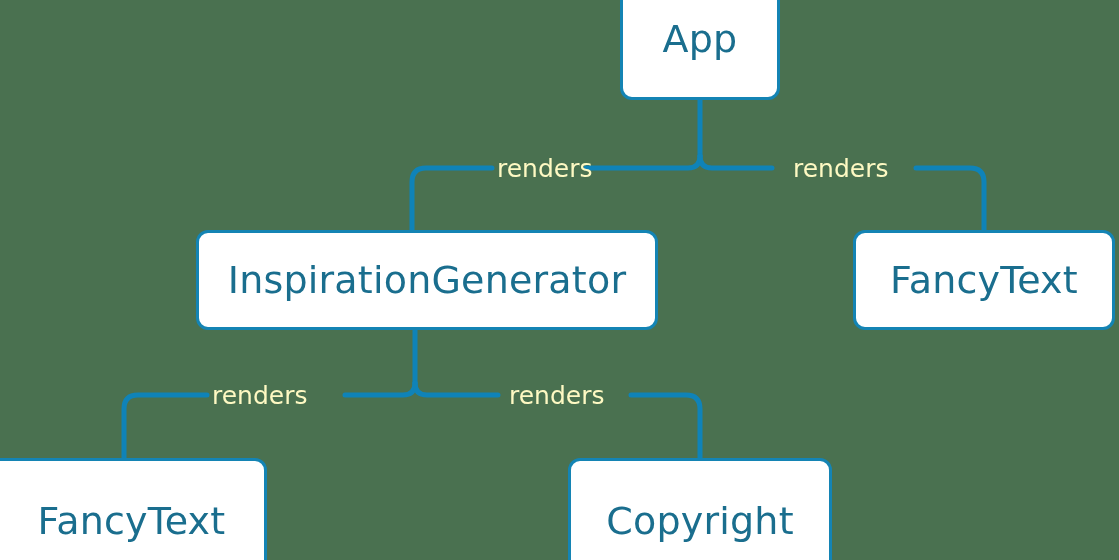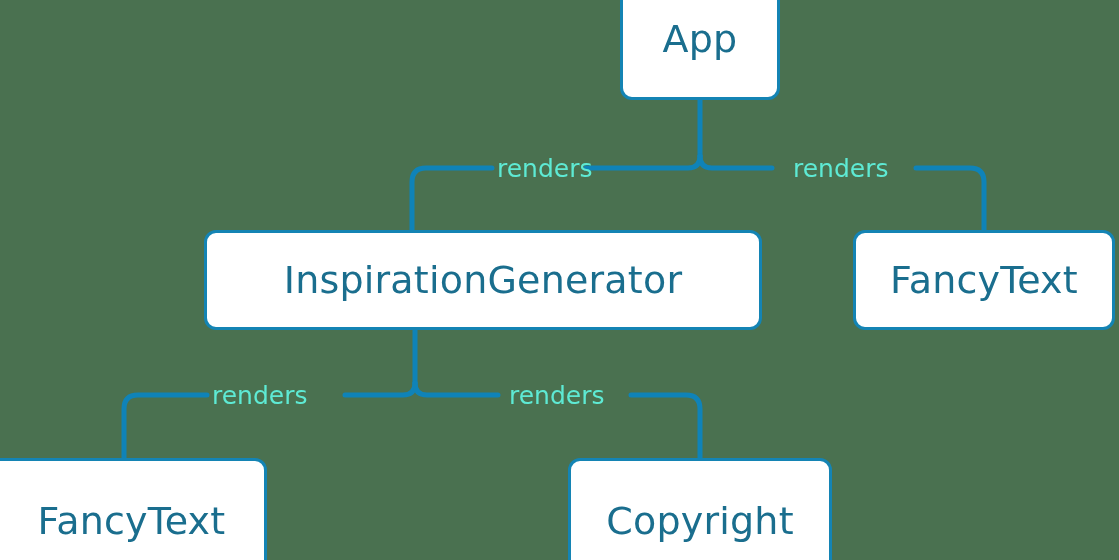--- a/index.html
+++ b/index.html
@@ -39,30 +39,30 @@
   }
   .node-label {
     color: #1a6e8e;
     font-size: 38px;
     line-height: 1;
     letter-spacing: 0.2px;
     white-space: nowrap;
   }
   
   #node-app        { left: 620px; top: -22px;  width: 160px; height: 122px; }
-  #node-inspgen    { left: 196px; top: 230px;  width: 558px; height: 100px; margin-left: 8px; }
+  #node-inspgen    { left: 196px; top: 230px;  width: 462px; height: 100px; }
   #node-fancy-right{ left: 853px; top: 230px;  width: 262px; height: 100px; }
   #node-fancy-left { left: -28px; top: 458px;  width: 295px; height: 125px; }
   #node-copyright  { left: 568px; top: 458px;  width: 264px; height: 125px; }
 
   #node-fancy-left  .node-label { transform: translateX(12px); }
 
   .edge-label {
     position: absolute;
-    color: #5eead4;
+    color: #fef9c3;
     font-size: 25px;
     line-height: 1;
     white-space: nowrap;
     z-index: 3;
   }
   #edge-label-app-inspgen   { left: 497px; top: 156px; }
   #edge-label-app-fancy     { left: 793px; top: 156px; }
   #edge-label-ig-fancy      { left: 212px; top: 383px; }
   #edge-label-ig-copyright  { left: 509px; top: 383px; }
 </style>

